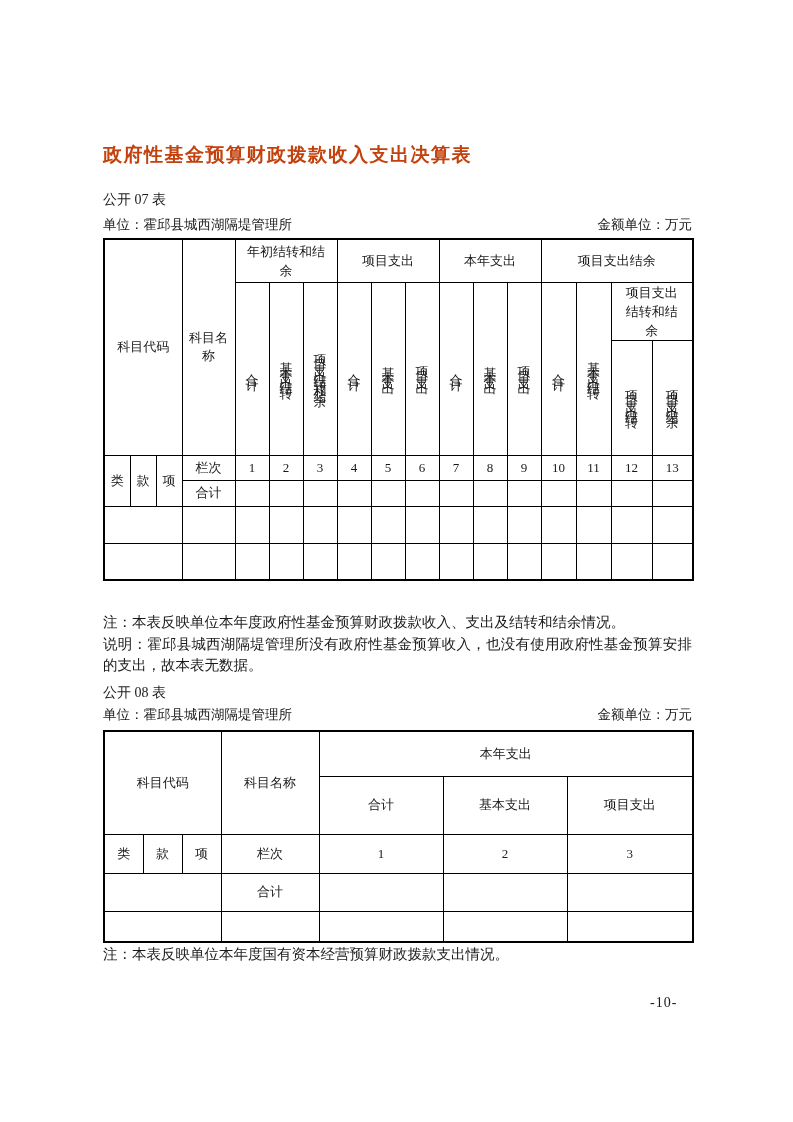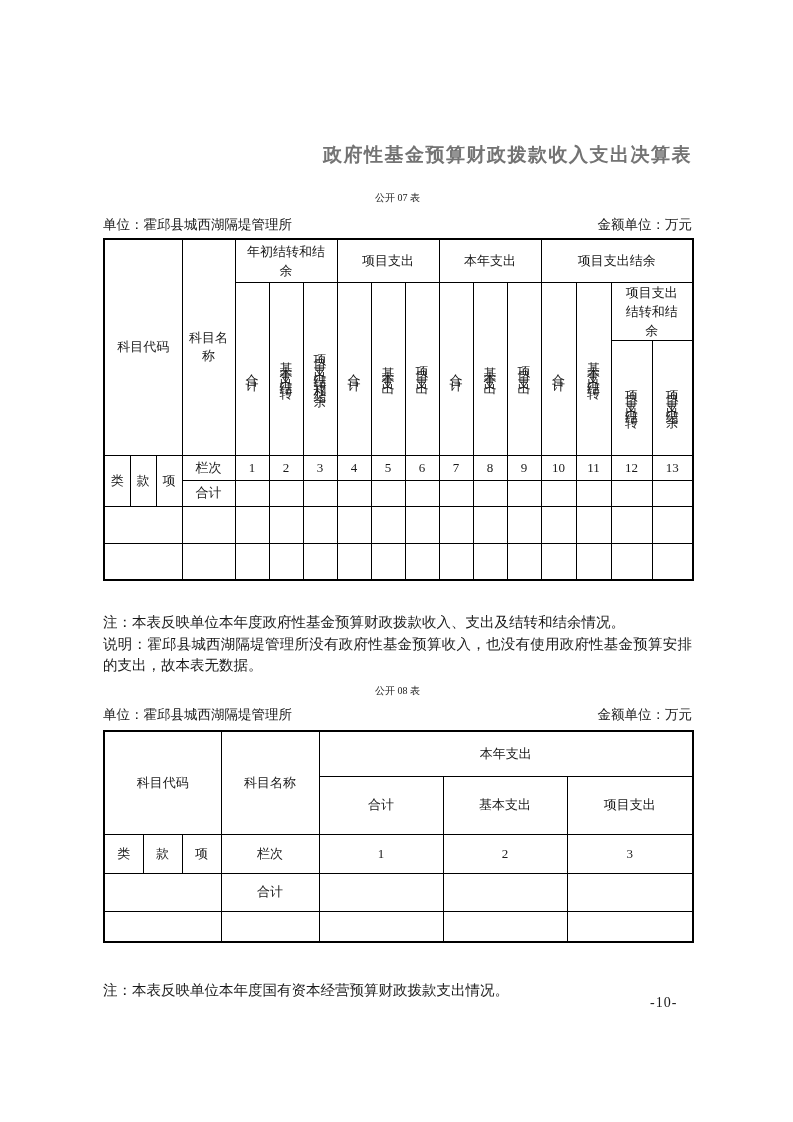--- a/index.html
+++ b/index.html
@@ -9,28 +9,28 @@
     width: 793px;
     height: 1122px;
     background: #ffffff;
     font-family: "Liberation Serif", serif;
     color: #1a1a1a;
     overflow: hidden;
   }
   .abs { position: absolute; left: 103px; width: 589px; }
 
   .doc-title {
-    text-align: right;
+    text-align: left;
     font-family: "Liberation Sans", sans-serif;
     font-weight: 700;
     font-size: 19px;
     letter-spacing: 1.5px;
-    color: #737373;
+    color: #c2410c;
   }
-  .doc-label { text-align: center; font-size: 10px; }
+  .doc-label { text-align: left; font-size: 14px; }
   .unit-row { display: flex; justify-content: space-between; font-size: 13.5px; }
 
   table { border-collapse: collapse; table-layout: fixed; width: 589px; }
   table { border: 2px solid #000; }
   td { border: 1px solid #000; text-align: center; vertical-align: middle;
        font-size: 13px; line-height: 18px; overflow: hidden; padding: 0; }
   .grp { padding: 0 8px; line-height: 19px; }
   .vert-cell { vertical-align: middle; text-align: center; }
   .vtext {
     display: inline-block;
@@ -230,19 +230,19 @@
     <tr style="height:31px;">
       <td colspan="3"></td>
       <td></td>
       <td></td>
       <td></td>
       <td></td>
     </tr>
   </tbody>
     </table>
 
-  <div class="abs notes" style="top:980px;">
+  <div class="abs notes" style="top:944px;">
     <div>注：本表反映单位本年度国有资本经营预算财政拨款支出情况。</div>
   </div>
 
   <div class="page-num">-10-</div>
 
 </div>
 
 </body></html>

